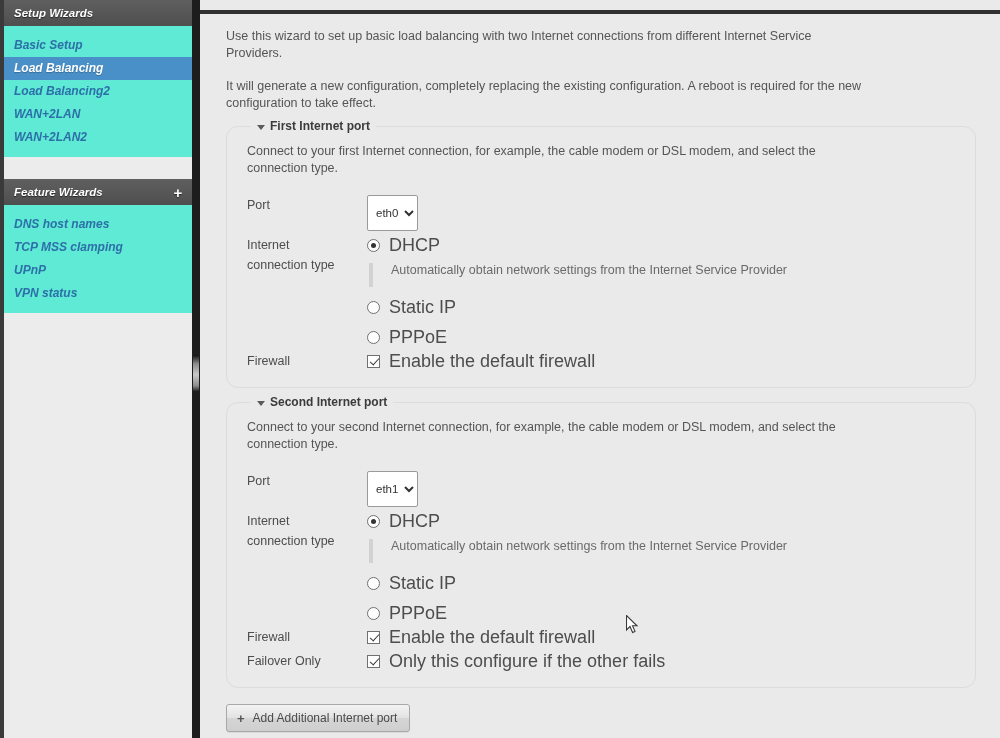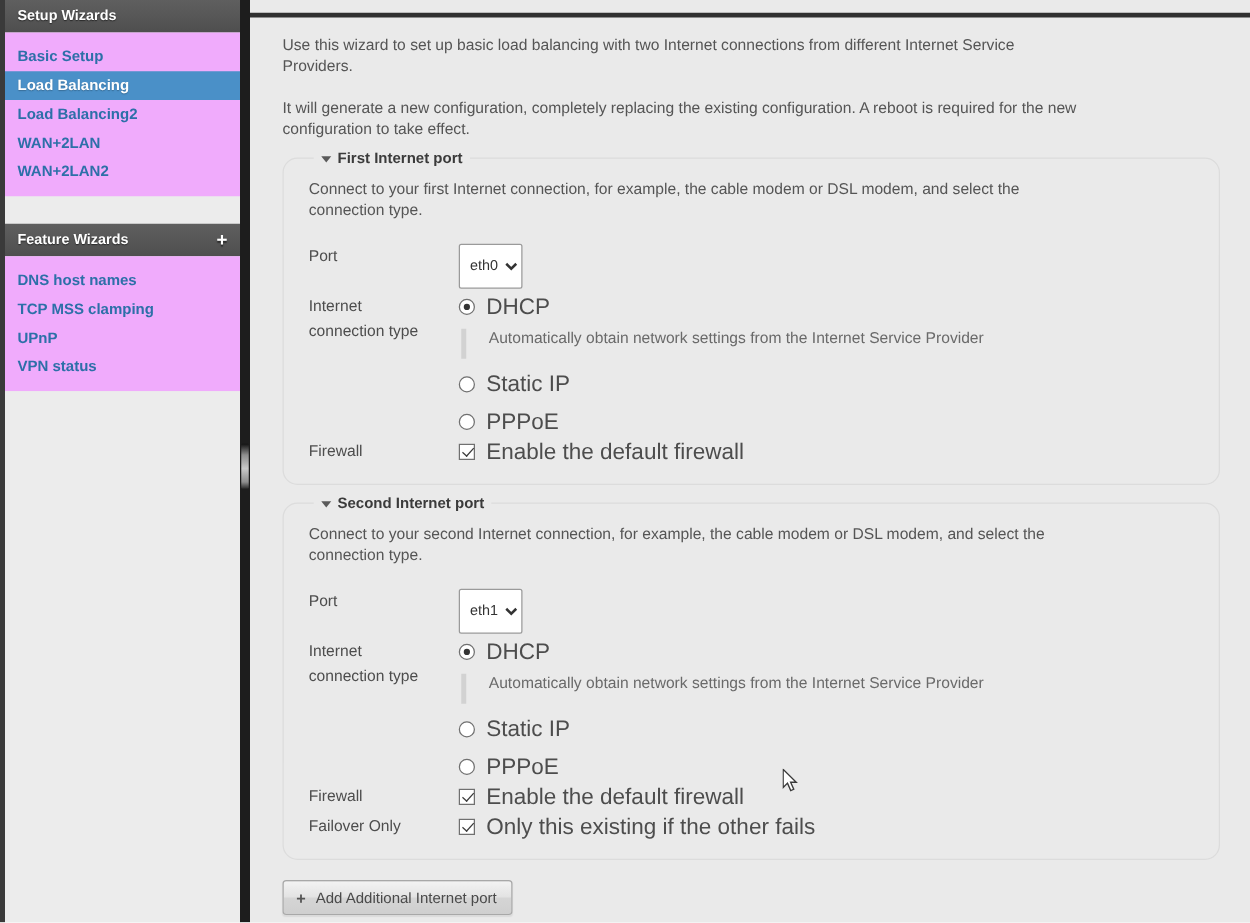--- a/index.html
+++ b/index.html
@@ -29,20 +29,21 @@
   }
 
   
   .sidebar {
     position: absolute;
     left: 4px; top: 0;
     width: 188px;
     height: 738px;
     background: #ececec;
     border-right: 1px solid #c9c9c9;
+    font-style: italic;
   }
   .panel-header {
     height: 26px;
     background: linear-gradient(to bottom, #5f5f5f 0%, #575757 50%, #4e4e4e 100%);
     color: #ffffff;
     font-size: 11.5px;
     font-weight: bold;
     display: flex;
     align-items: center;
     padding: 0 10px;
@@ -50,21 +51,21 @@
     text-shadow: 0 1px 1px rgba(0,0,0,0.55);
     justify-content: space-between;
   }
   .panel-header .plus {
     font-size: 15px;
     font-weight: bold;
     line-height: 1;
     color: #ffffff;
   }
   .nav-list {
-    background: #f0abfc;
+    background: #5eead4;
     padding: 8px 0 8px 0;
   }
   .nav-item {
     display: block;
     font-size: 12px;
     font-weight: bold;
     color: #2d6fa8;
     padding: 4px 0 4px 10px;
     line-height: 15px;
     cursor: pointer;
@@ -514,21 +515,21 @@
                 <span class="checkbox checked"></span>
                 <span>Enable the default firewall</span>
               </div>
             </td>
           </tr>
           <tr class="row-gap-4">
             <td class="lbl-col">Failover Only</td>
             <td class="ctrl-col">
               <div class="opt-line">
                 <span class="checkbox checked"></span>
-                <span>Only this existing if the other fails</span>
+                <span>Only this configure if the other fails</span>
               </div>
             </td>
           </tr>
         </tbody>
           </table>
       </div>
 
       
       <button class="add-btn">
         <span class="plus-icon">+</span>

